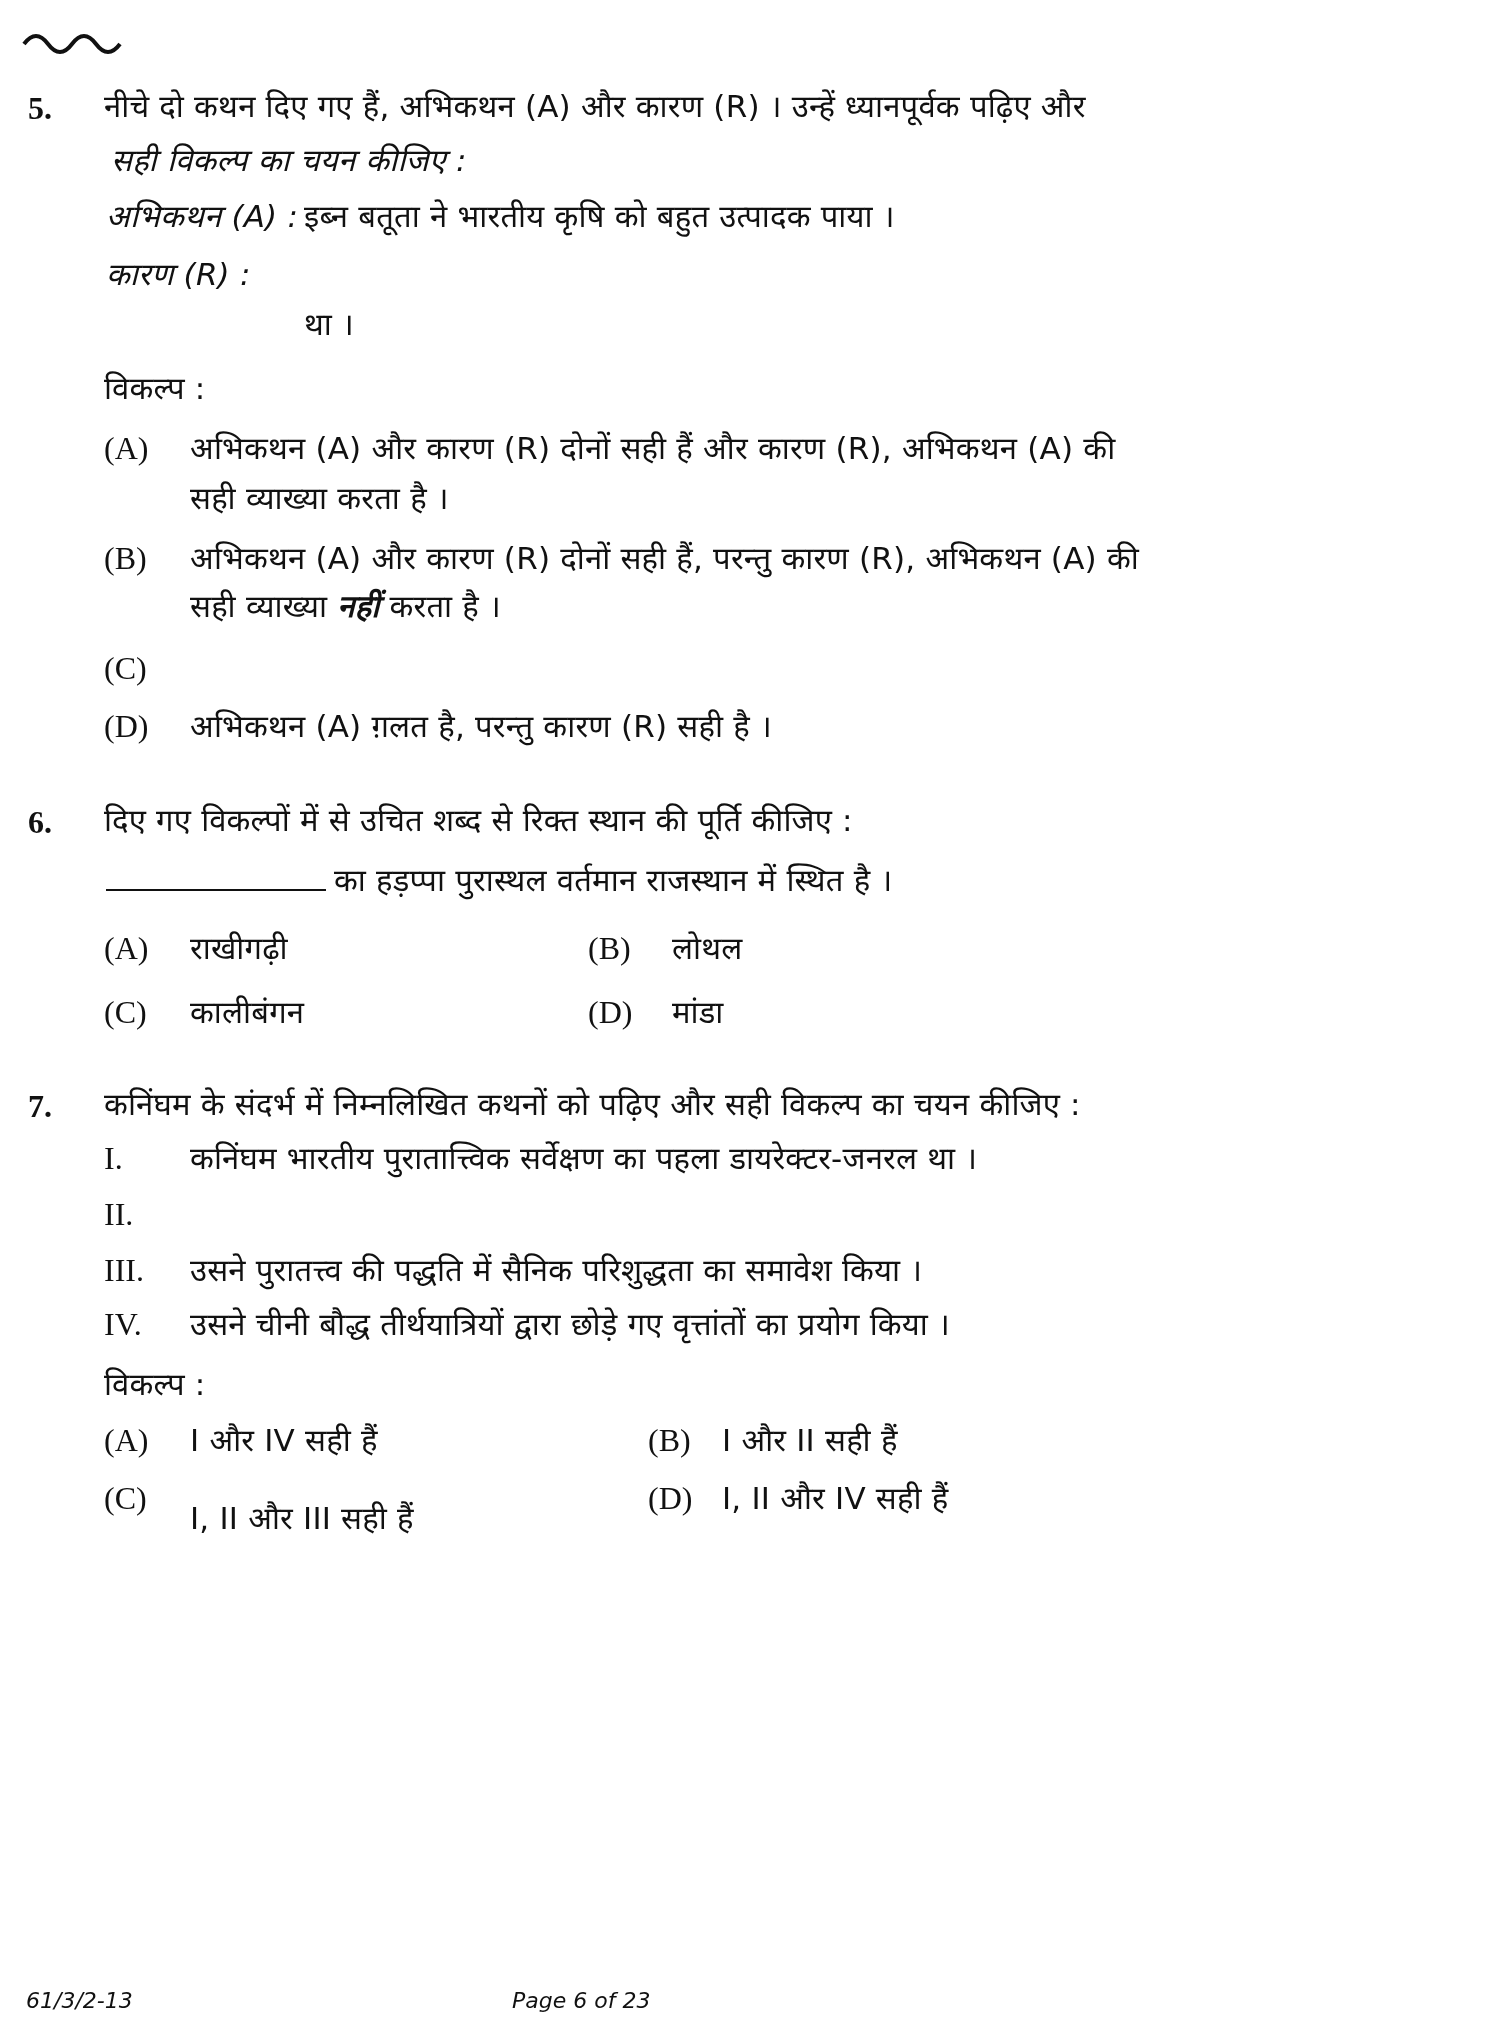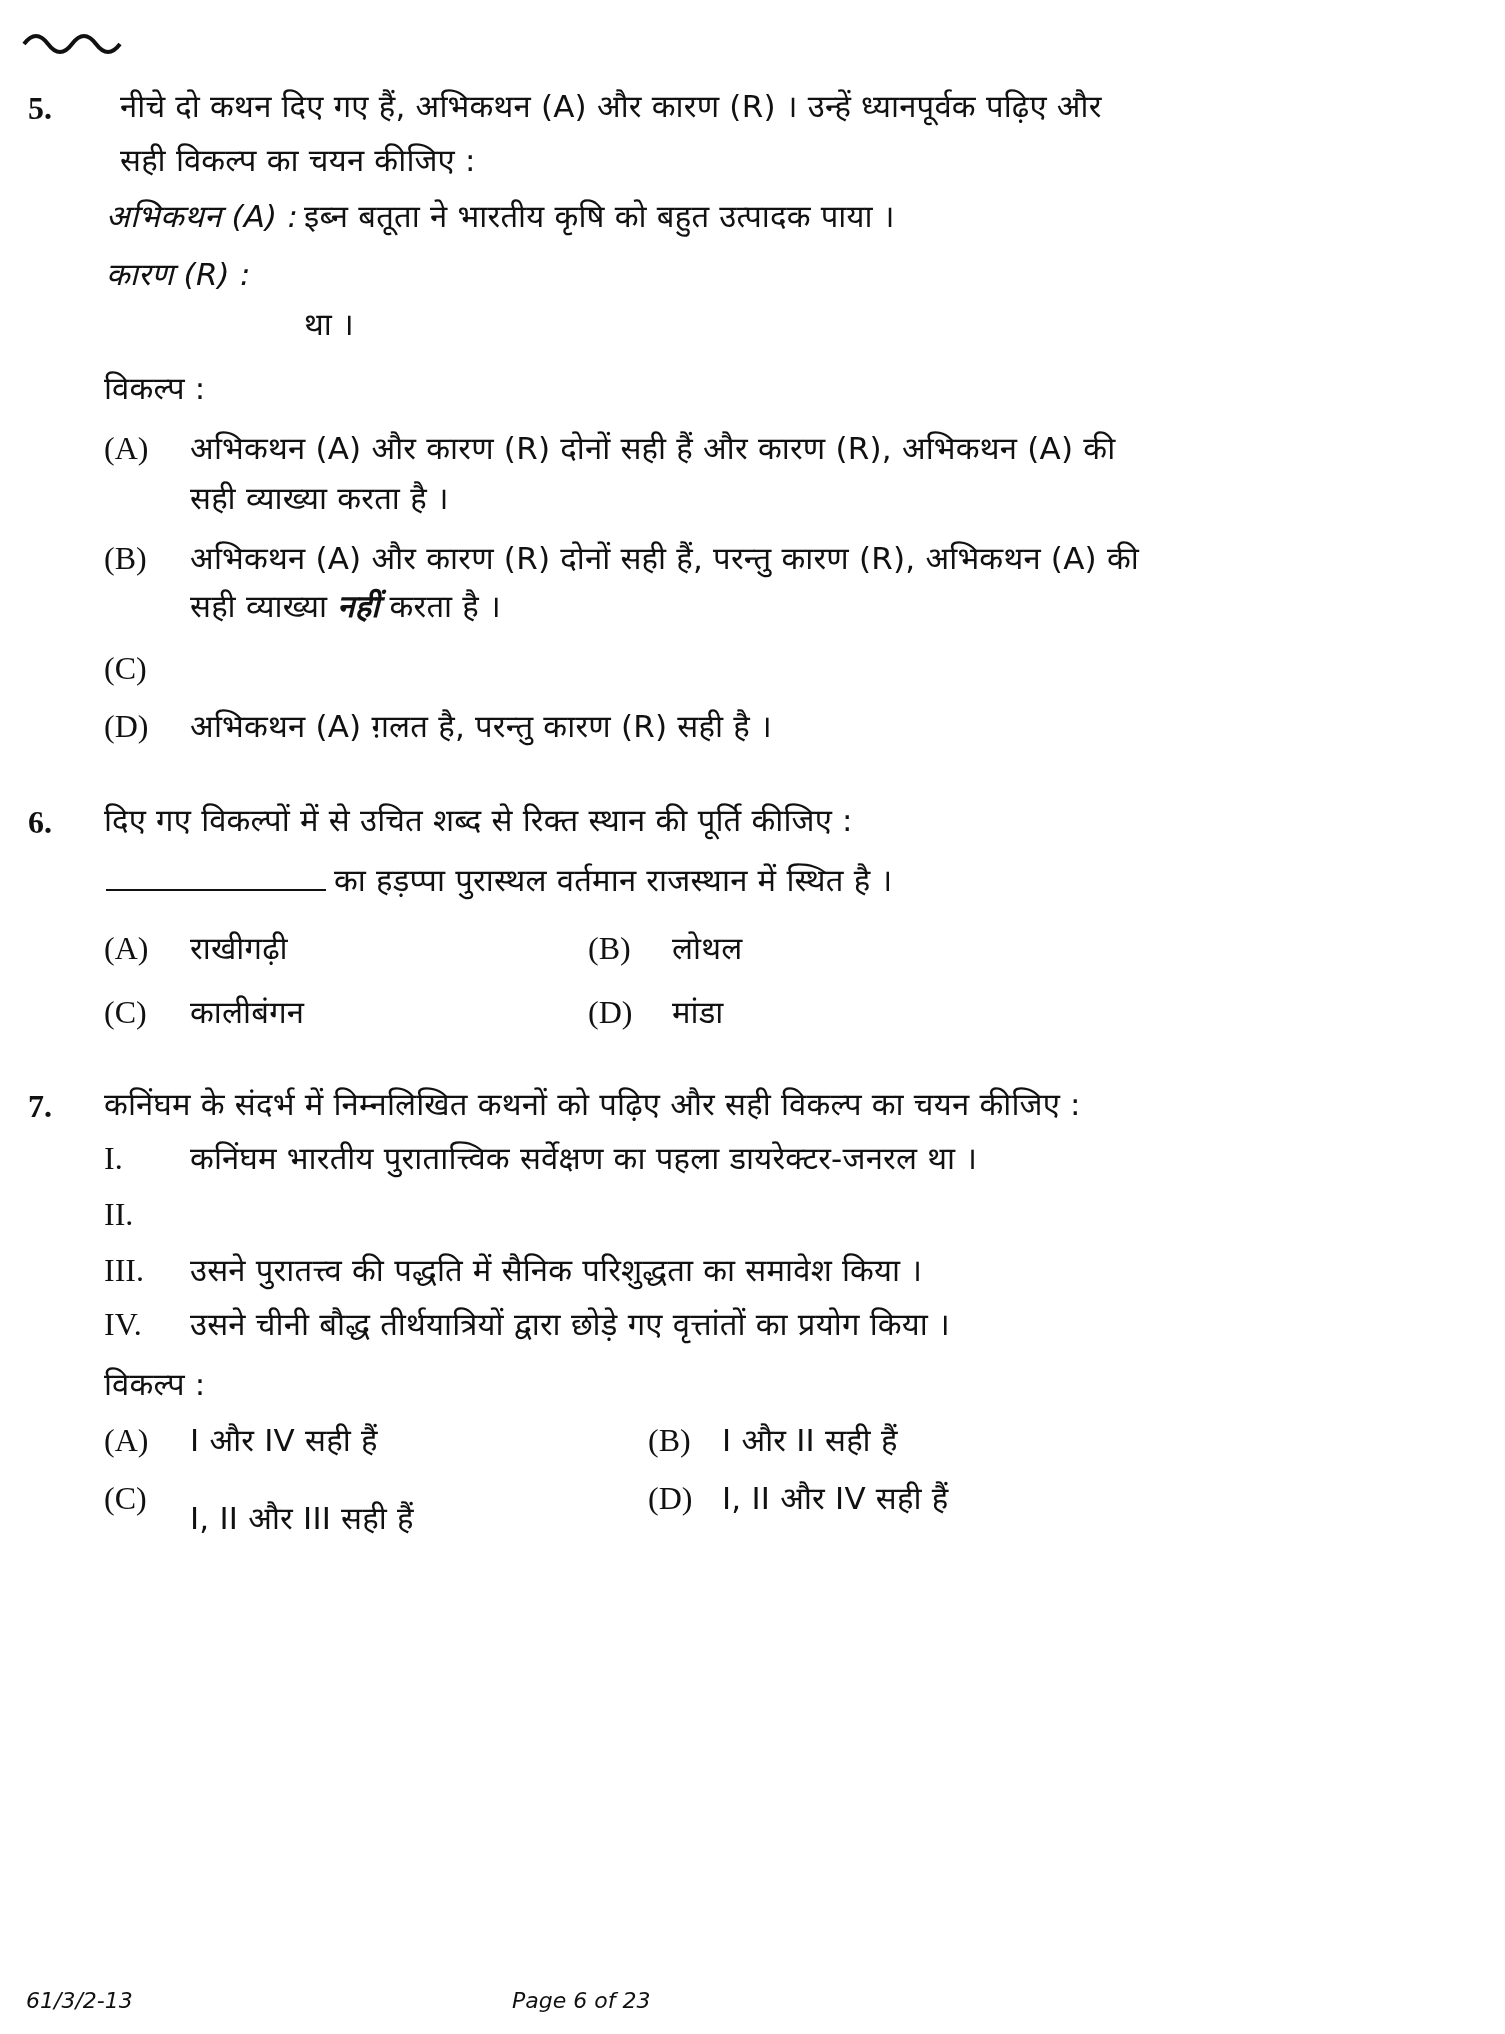--- a/index.html
+++ b/index.html
@@ -21,22 +21,22 @@
 </head>
 <body>
 
 <div class="page">
 
   <svg class="wave" viewBox="0 0 140 40">
     <path d="M2 22 Q14 6 26 22 T50 22 T74 22 T98 22" fill="none" stroke="#111" stroke-width="4"></path>
   </svg>
 
   <div class="qnum" style="top:90px;">5.</div>
-  <div class="line" style="left:120px; top:86px;">नीचे दो कथन दिए गए हैं, अभिकथन (A) और कारण (R) । उन्हें ध्यानपूर्वक पढ़िए और</div>
-  <div class="line" style="left:120px; top:140px;">सही विकल्प का चयन कीजिए :</div>
+  <div class="line" style="left:104px; top:86px;">नीचे दो कथन दिए गए हैं, अभिकथन (A) और कारण (R) । उन्हें ध्यानपूर्वक पढ़िए और</div>
+  <div class="line" style="left:111px; top:140px;font-style:italic;">सही विकल्प का चयन कीजिए :</div>
 
   <div class="line ital" style="left:106px; top:196px;">अभिकथन (A) :</div>
   <div class="line" style="left:304px; top:196px;">इब्न बतूता ने भारतीय कृषि को बहुत उत्पादक पाया ।</div>
   <div class="line ital" style="left:106px; top:254px;">कारण (R) :</div>
   <div class="line" style="left:304px; top:304px;">था ।</div>
 
   <div class="line" style="left:104px; top:368px;">विकल्प :</div>
 
   <div class="opt-label" style="left:104px; top:428px;">(A)</div>
   <div class="line" style="left:190px; top:428px;">अभिकथन (A) और कारण (R) दोनों सही हैं और कारण (R), अभिकथन (A) की</div>

